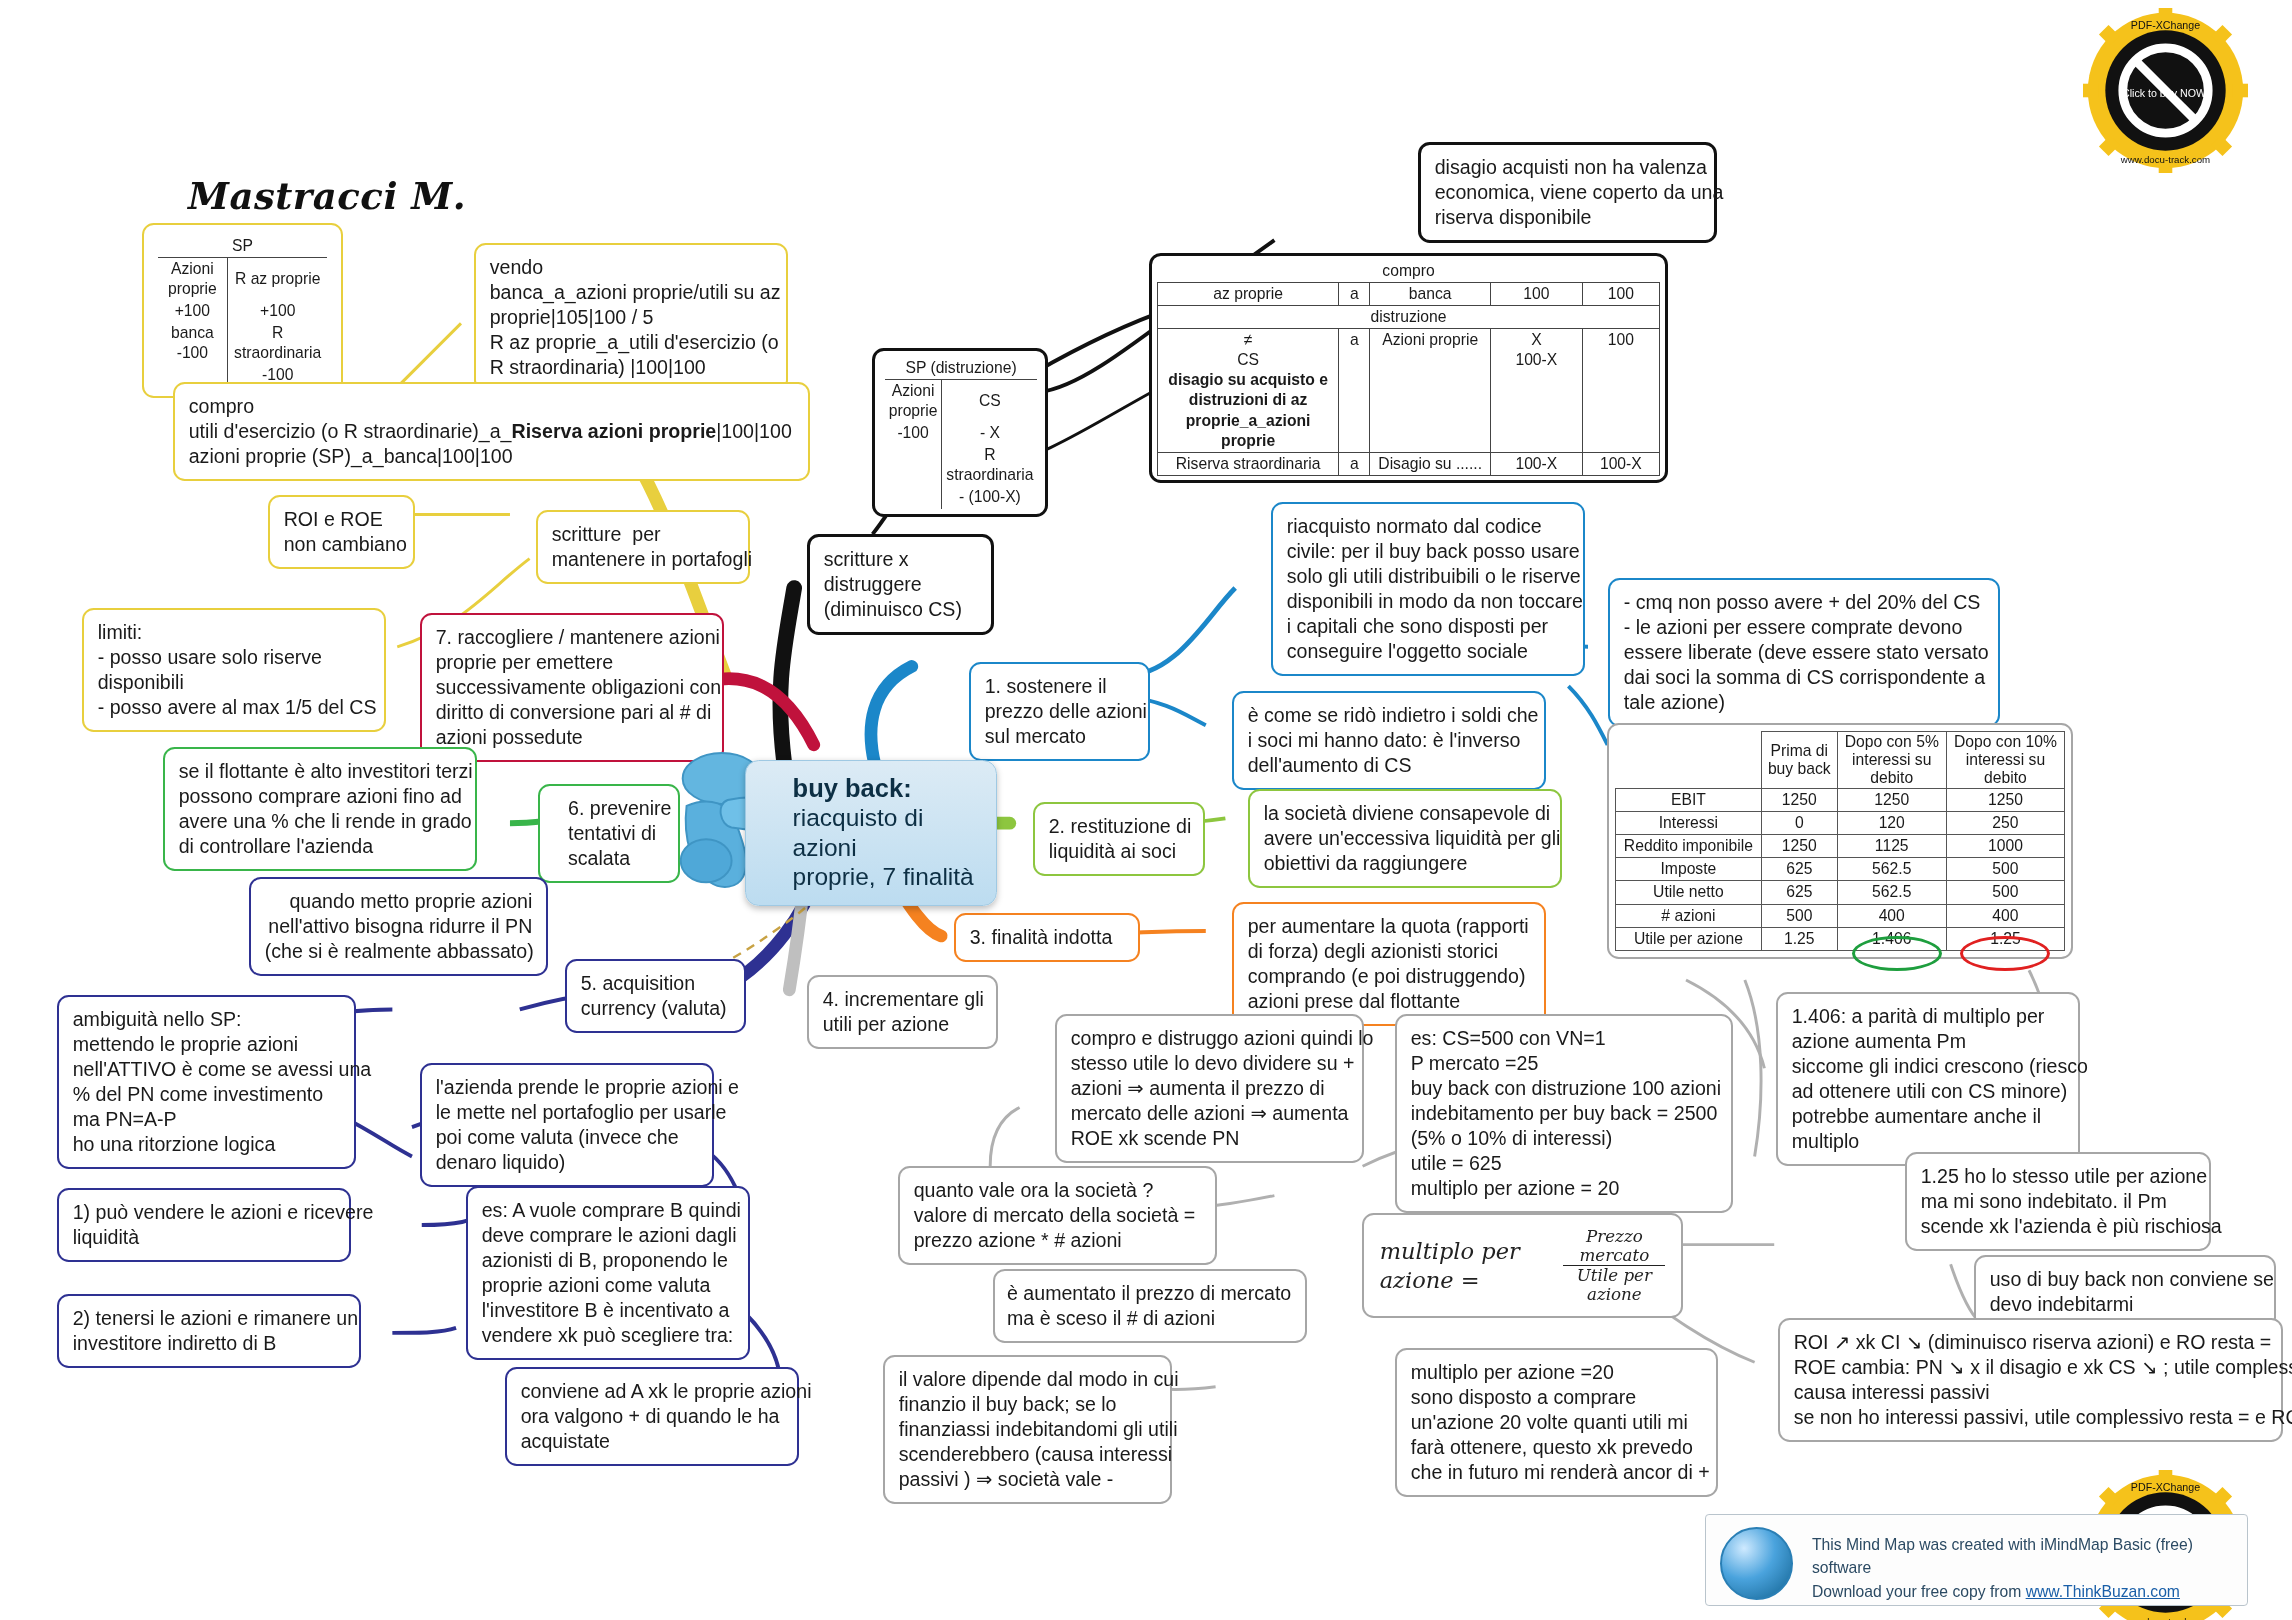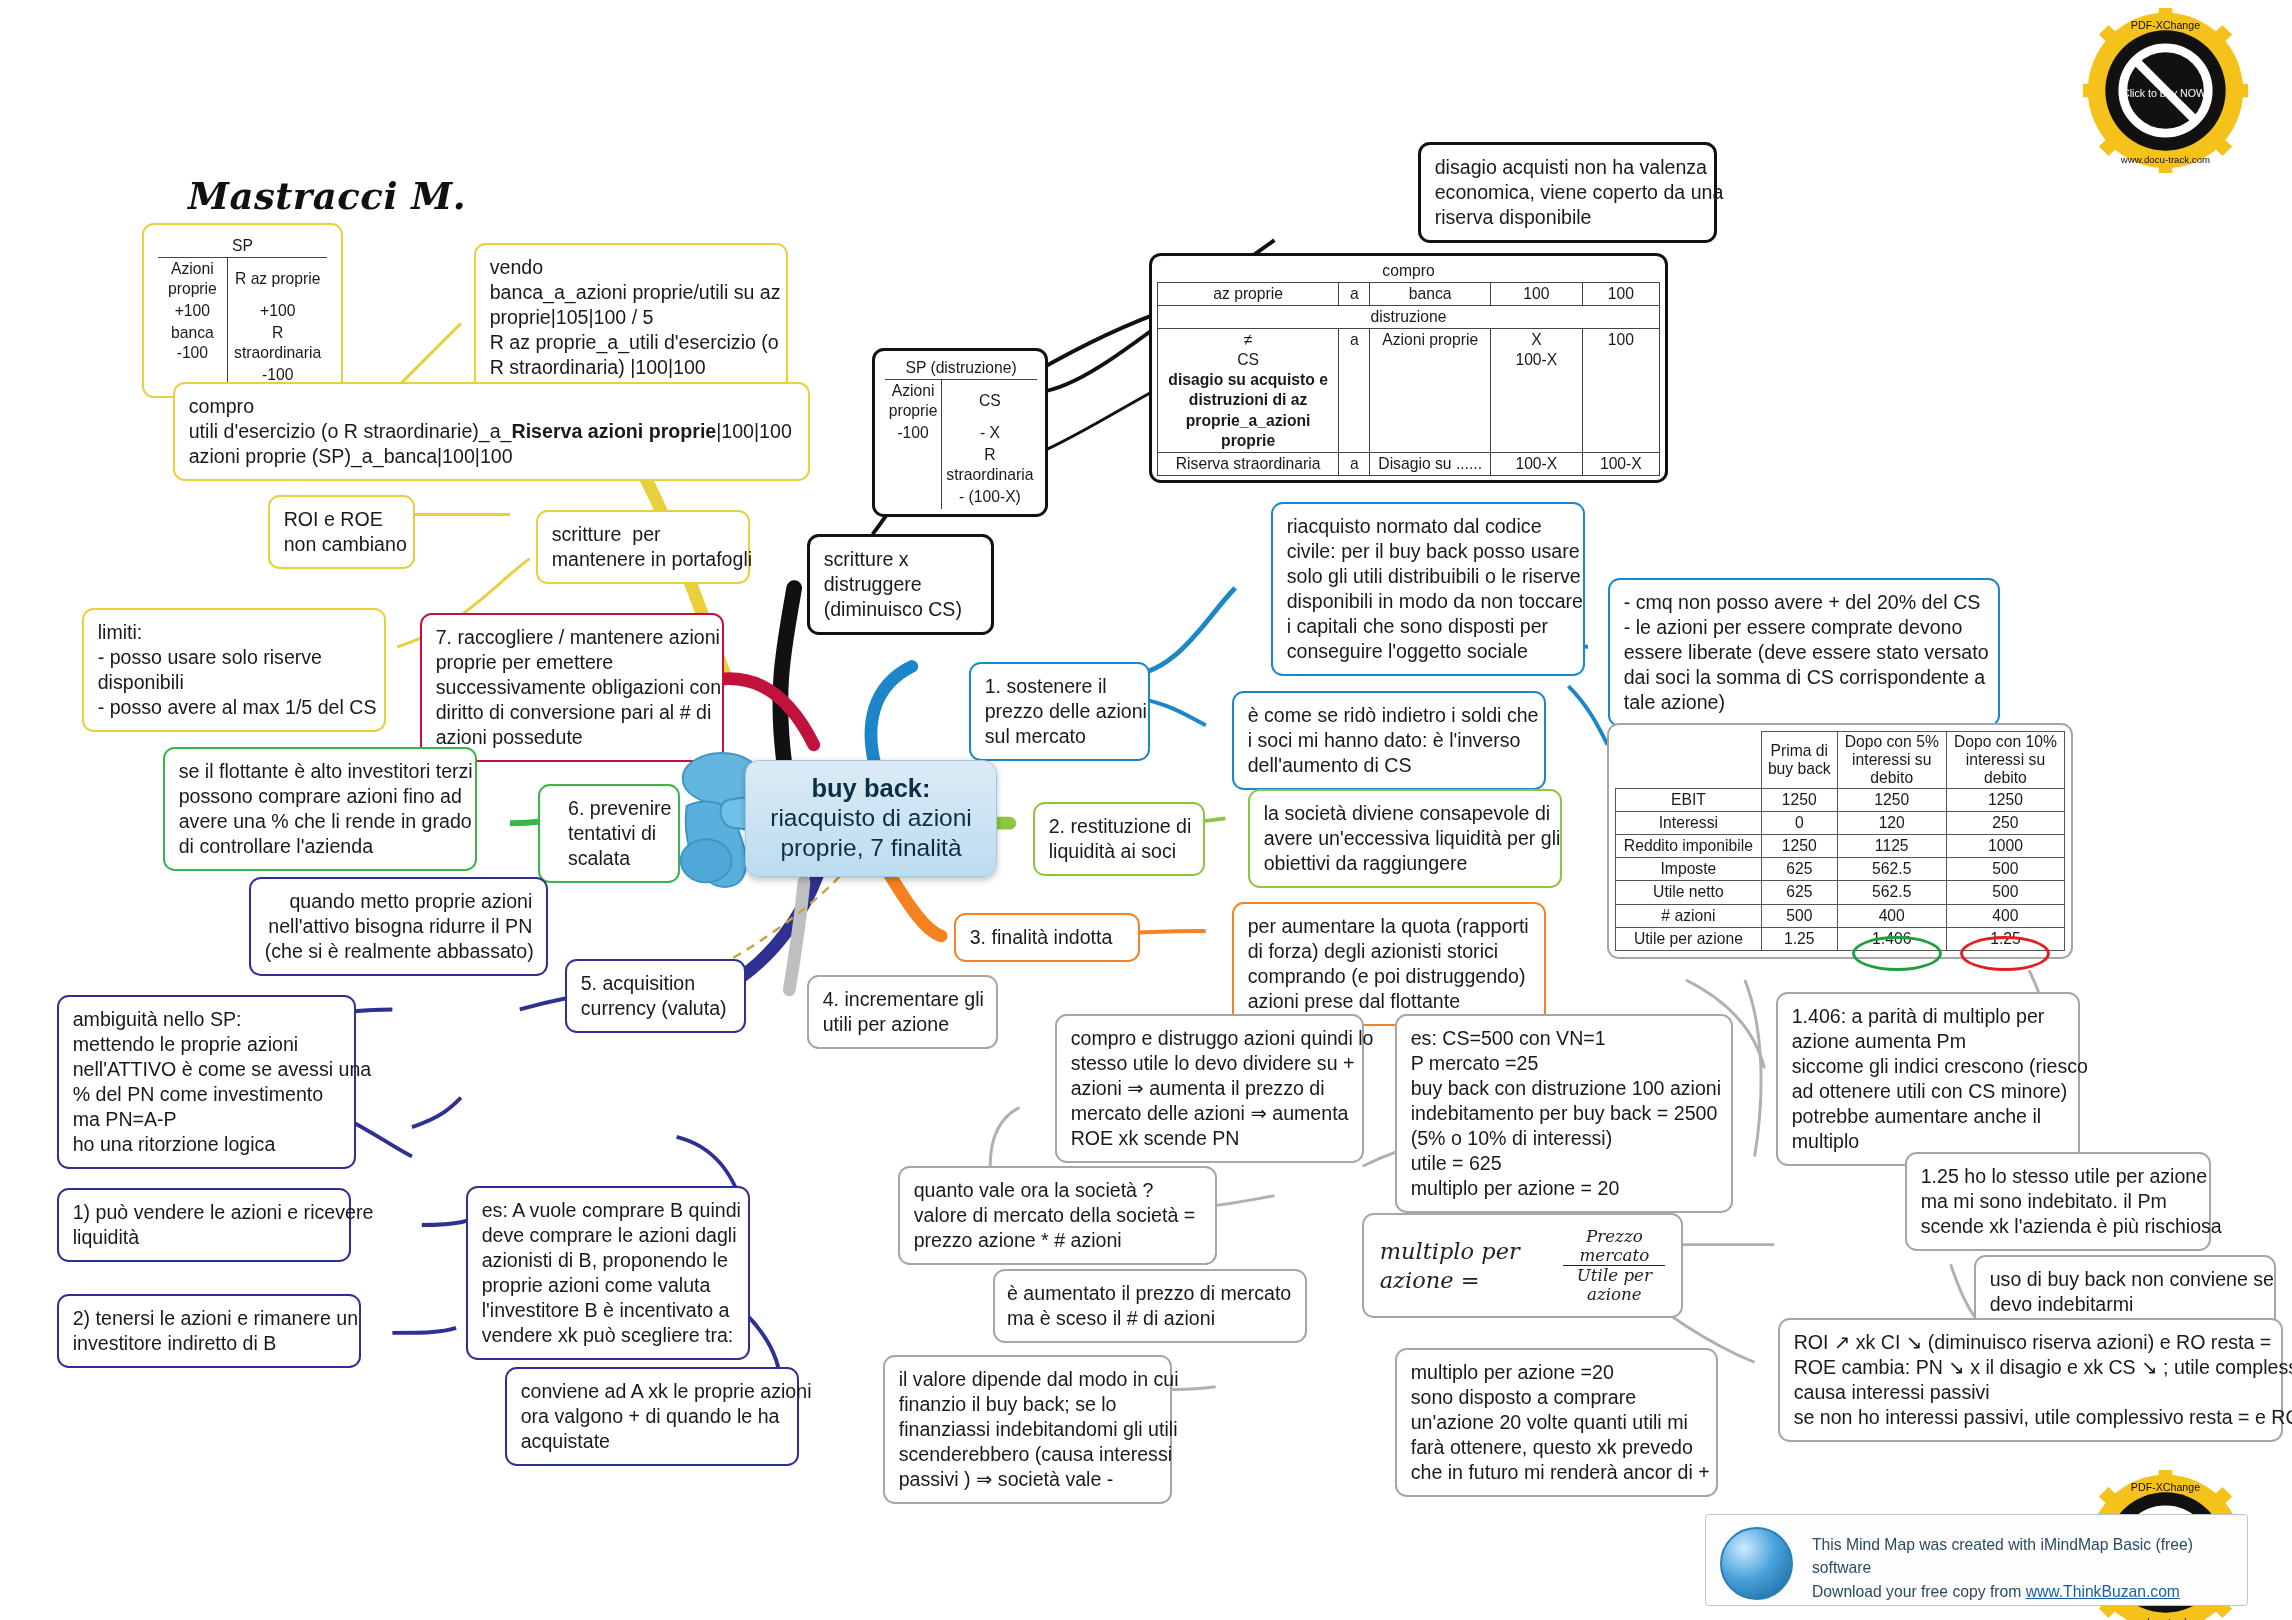--- a/index.html
+++ b/index.html
@@ -20,21 +20,21 @@
   .c-green{border-color:#39b54a;}
   .c-lgreen{border-color:#8dc63f;}
   .c-orange{border-color:#f58220;}
   .c-red{border-color:#c0123c;}
   .c-navy{border-color:#2e3192;}
   .c-gray{border-color:#a6a6a6;border-width:2px;}
   
   .central{position:absolute;background:linear-gradient(#dcebf5,#bcdcf0);
            border:1px solid #9fc9e3;border-radius:13.7px;
            box-shadow:0 2.9px 5.9px rgba(0,0,0,.25);}
-  .central .ctxt{font-size:24.5px;color:#0d2f44;text-align:center;line-height:1.2;padding:11.8px 17.6px 13.7px;}
+  .central .ctxt{font-size:24.5px;color:#0d2f44;line-height:1.2;padding:11.8px 17.6px 13.7px;margin-left:29px;}
   .central b{font-size:25.5px;}
   .mascot{position:absolute;}
   
   table.tbl{border-collapse:collapse;width:100%;font-size:15.7px;}
   table.tbl td,table.tbl th{padding:1px 3.9px;text-align:center;font-weight:normal;}
   .sp-tbl td{font-size:15.7px;padding:2px 5.9px;}
   .sp-head{border-bottom:1px solid #444;}
   .vsep{border-left:1px solid #444;}
   .fin td{border:1px solid #555;font-size:15.7px;padding:2.9px 5.9px;}
   .fin .hd{font-size:15.7px;line-height:1.15;}
@@ -222,20 +222,26 @@
   <div class="node c-navy t19" style="left:537px;top:959px;width:181px;">
     <span class="ln">5. acquisition</span>
     <span class="ln">currency (valuta)</span>
   </div>
 
   <div class="node c-gray t19" style="left:779px;top:975px;width:191px;">
     <span class="ln">4. incrementare gli</span>
     <span class="ln">utili per azione</span>
   </div>
 
+  <div class="node c-navy t19" style="left:392px;top:1063px;width:294px;">
+    <span class="ln">l'azienda prende le proprie azioni e</span>
+    <span class="ln">le mette nel portafoglio per usarle</span>
+    <span class="ln">poi come valuta (invece che</span>
+    <span class="ln">denaro liquido)</span>
+  </div>
 
   <div class="node c-navy t19" style="left:29px;top:1188px;width:294px;">
     <span class="ln">1) può vendere le azioni e ricevere</span>
     <span class="ln">liquidità</span>
   </div>
 
   <div class="node c-navy t19" style="left:438px;top:1186px;width:284px;">
     <span class="ln">es: A vuole comprare B quindi</span>
     <span class="ln">deve comprare le azioni dagli</span>
     <span class="ln">azionisti di B, proponendo le</span>

